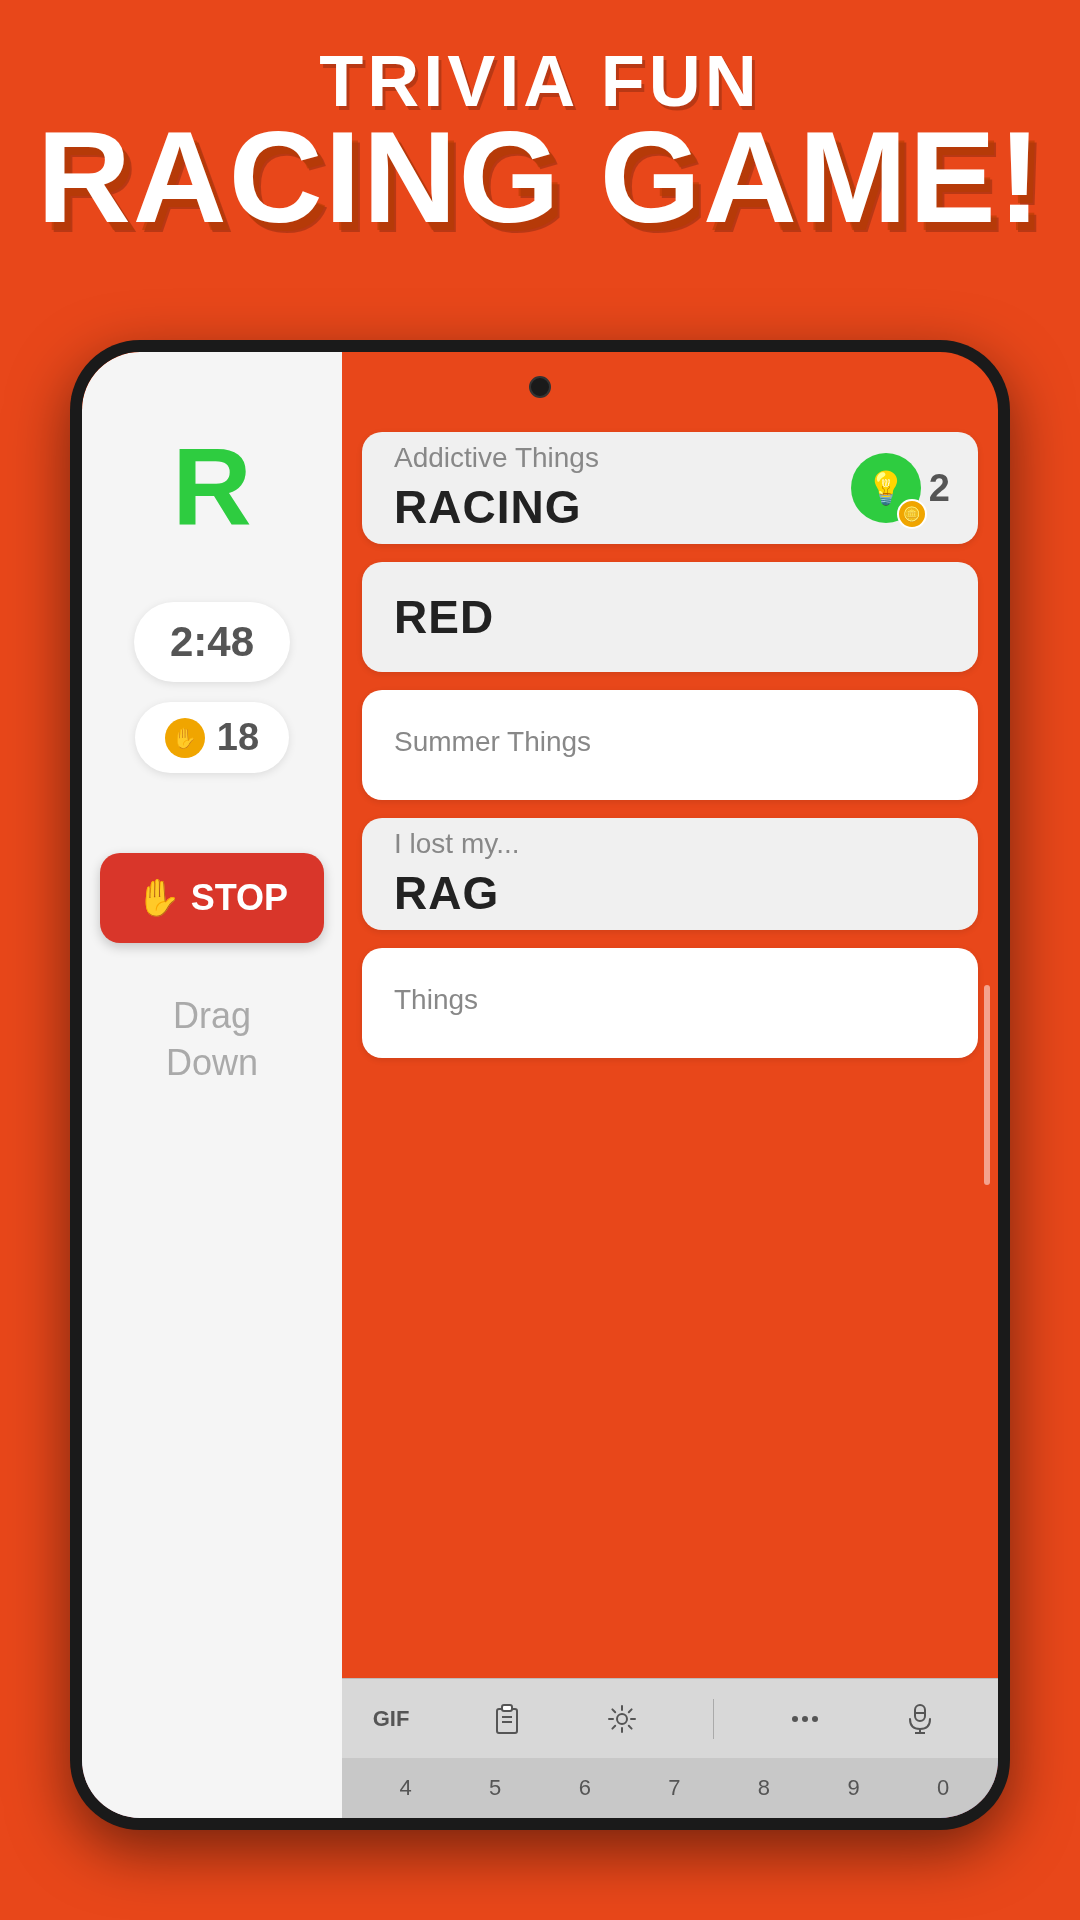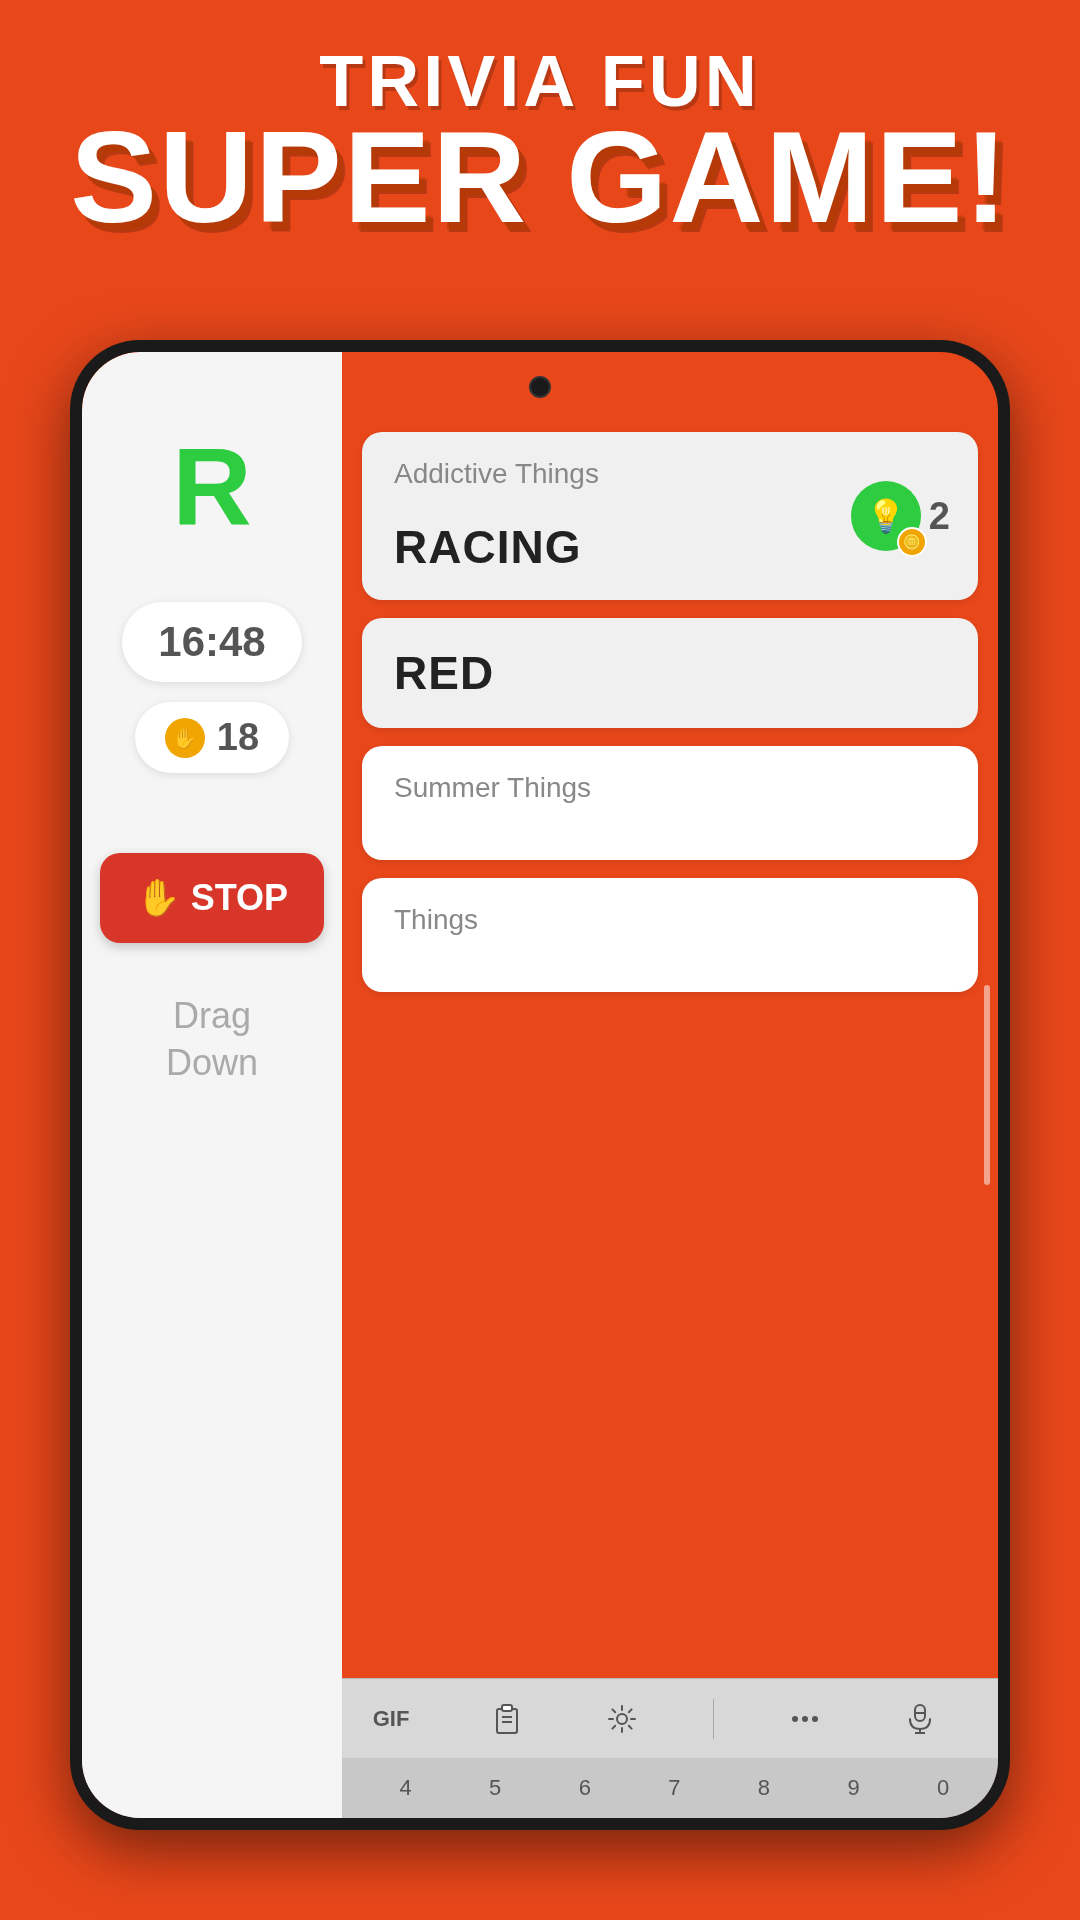--- a/index.html
+++ b/index.html
@@ -189,28 +189,27 @@
       padding: 20px 20px 20px 20px;
       overflow-y: auto;
       display: flex;
       flex-direction: column;
       gap: 18px;
     }
 
     .card {
       background: #f0f0f0;
       border-radius: 20px;
-      padding: 26px 32px;
+      padding: 10px 32px;
       min-height: 110px;
       display: flex;
       flex-direction: column;
       justify-content: center;
       position: relative;
       box-shadow: 0 2px 6px rgba(0,0,0,0.1);
-      gap: 24px;
     }
 
     .card-category {
       font-size: 28px;
       color: #888;
       font-weight: 400;
       margin-bottom: 6px;
     }
 
     .card-answer {
@@ -337,32 +336,32 @@
       border-radius: 3px;
     }
   </style>
 </head>
 <body>
 
 <div style="position:absolute;top:0;left:0;width:100%;height:100%;background:#e8471a;z-index:0;"></div>
 
 <div class="header-text">
   <span class="super-fun">TRIVIA FUN</span>
-  <span class="trivia-game">SUPER GAME!</span>
+  <span class="trivia-game">RACING GAME!</span>
 </div>
 
 <div class="phone-frame">
   <div class="phone-screen">
 
     <div class="camera-dot"></div>
 
     <div class="sidebar">
       <div class="letter-display">R</div>
 
-      <div class="timer-badge">16:48</div>
+      <div class="timer-badge">2:48</div>
 
       <div class="coins-badge">
         <div class="coin-icon">✋</div>
         <span>18</span>
       </div>
 
       <button class="stop-button">
         <span>✋</span>
         <span>STOP</span>
       </button>
@@ -386,20 +385,24 @@
 
       <div class="card">
         <div class="card-answer">RED</div>
       </div>
 
       <div class="card card-empty">
         <div class="card-category">Summer Things</div>
         <div class="card-answer"></div>
       </div>
 
+      <div class="card">
+        <div class="card-category">I lost my...</div>
+        <div class="card-answer">RAG</div>
+      </div>
 
       <div class="card card-empty">
         <div class="card-category">Things</div>
         <div class="card-answer"></div>
       </div>
 
     </div>
 
     <div class="scroll-indicator"></div>
 

